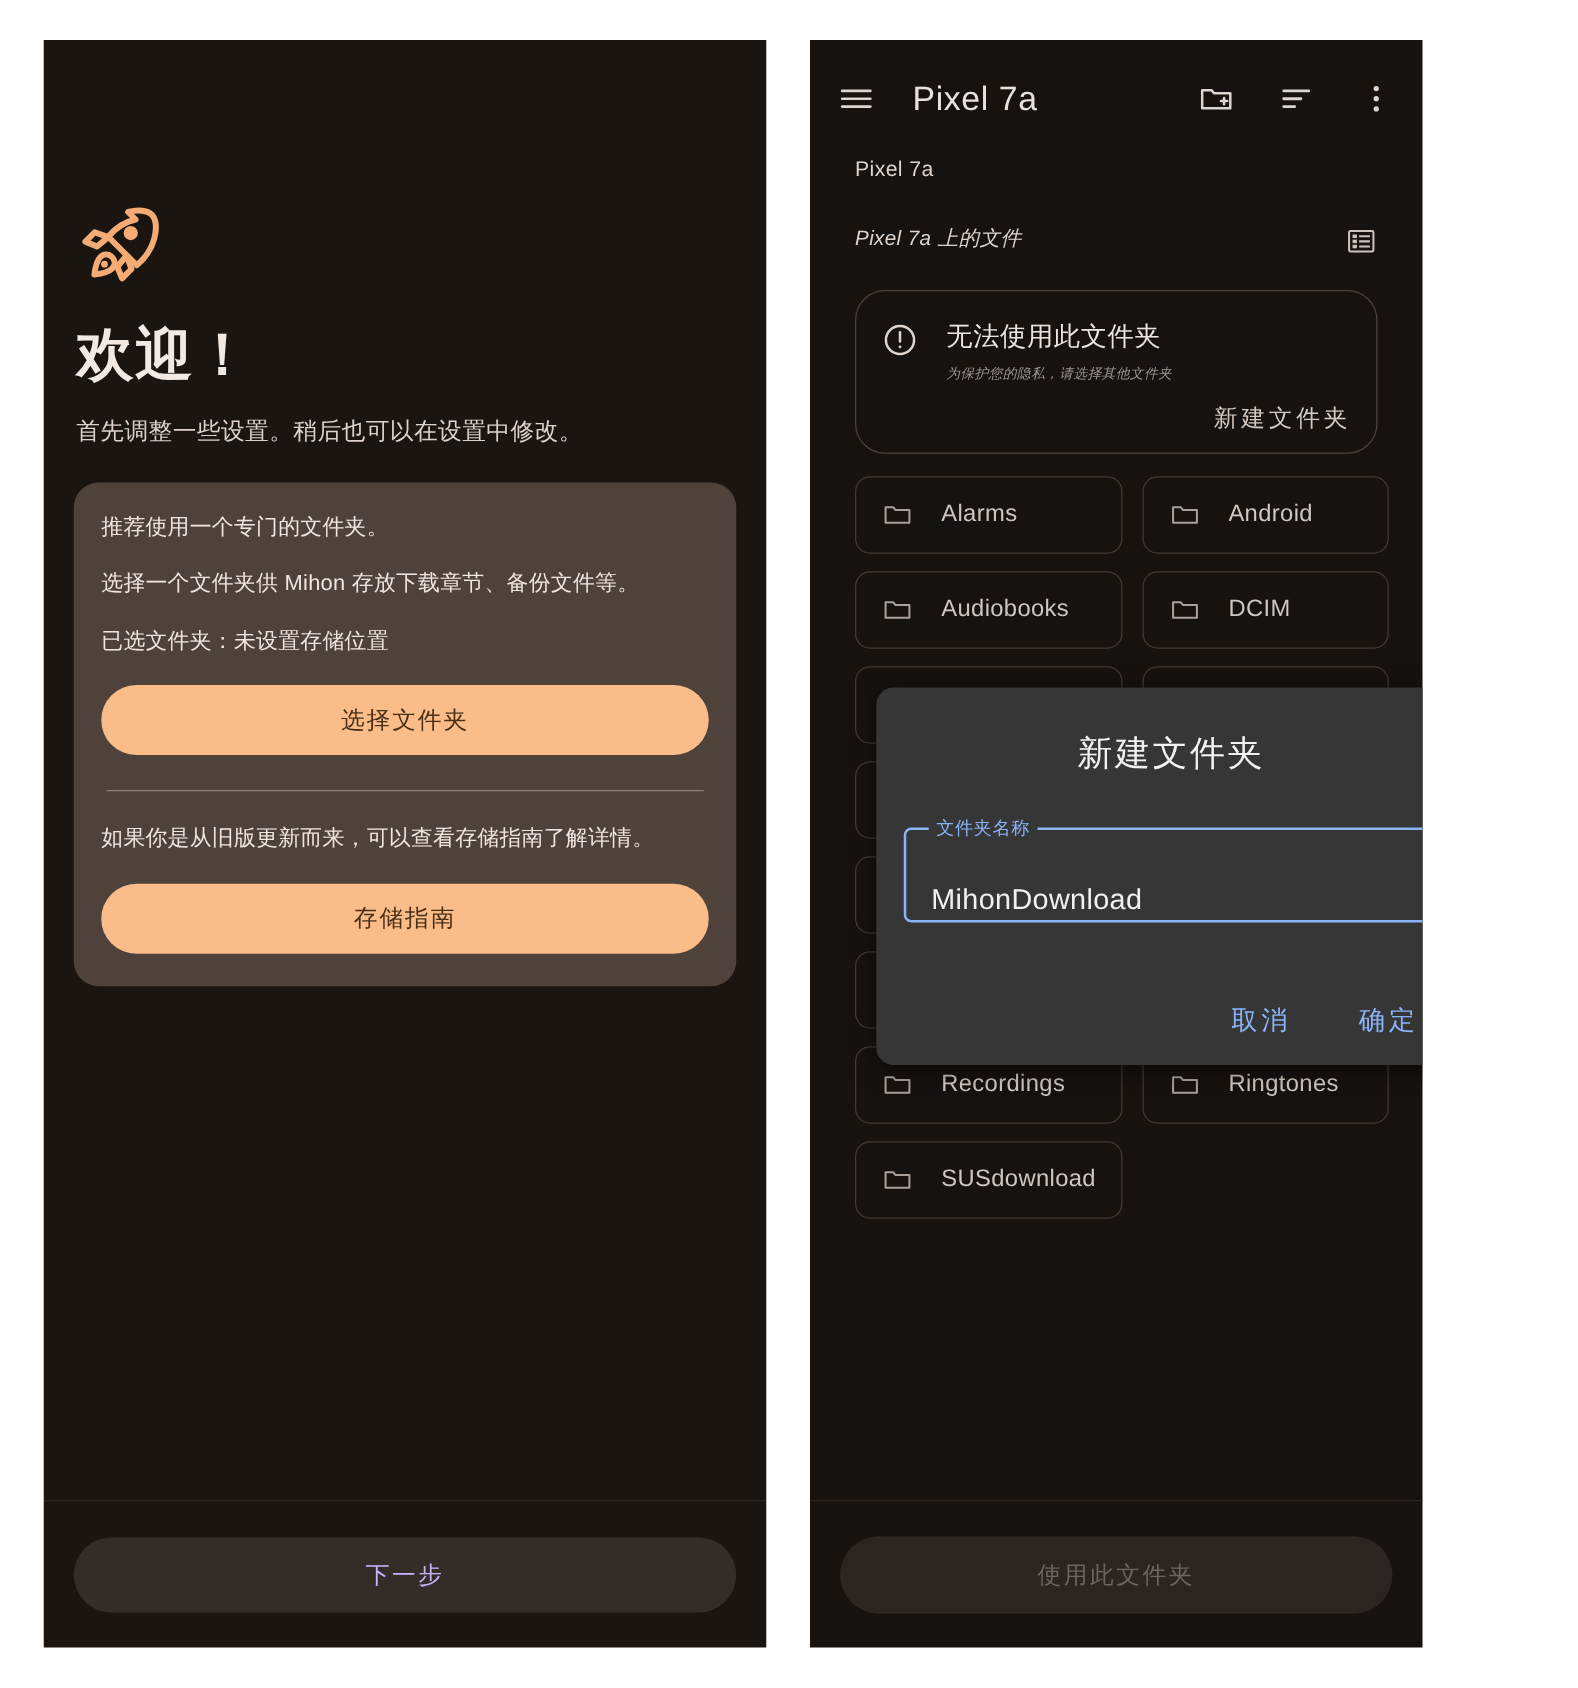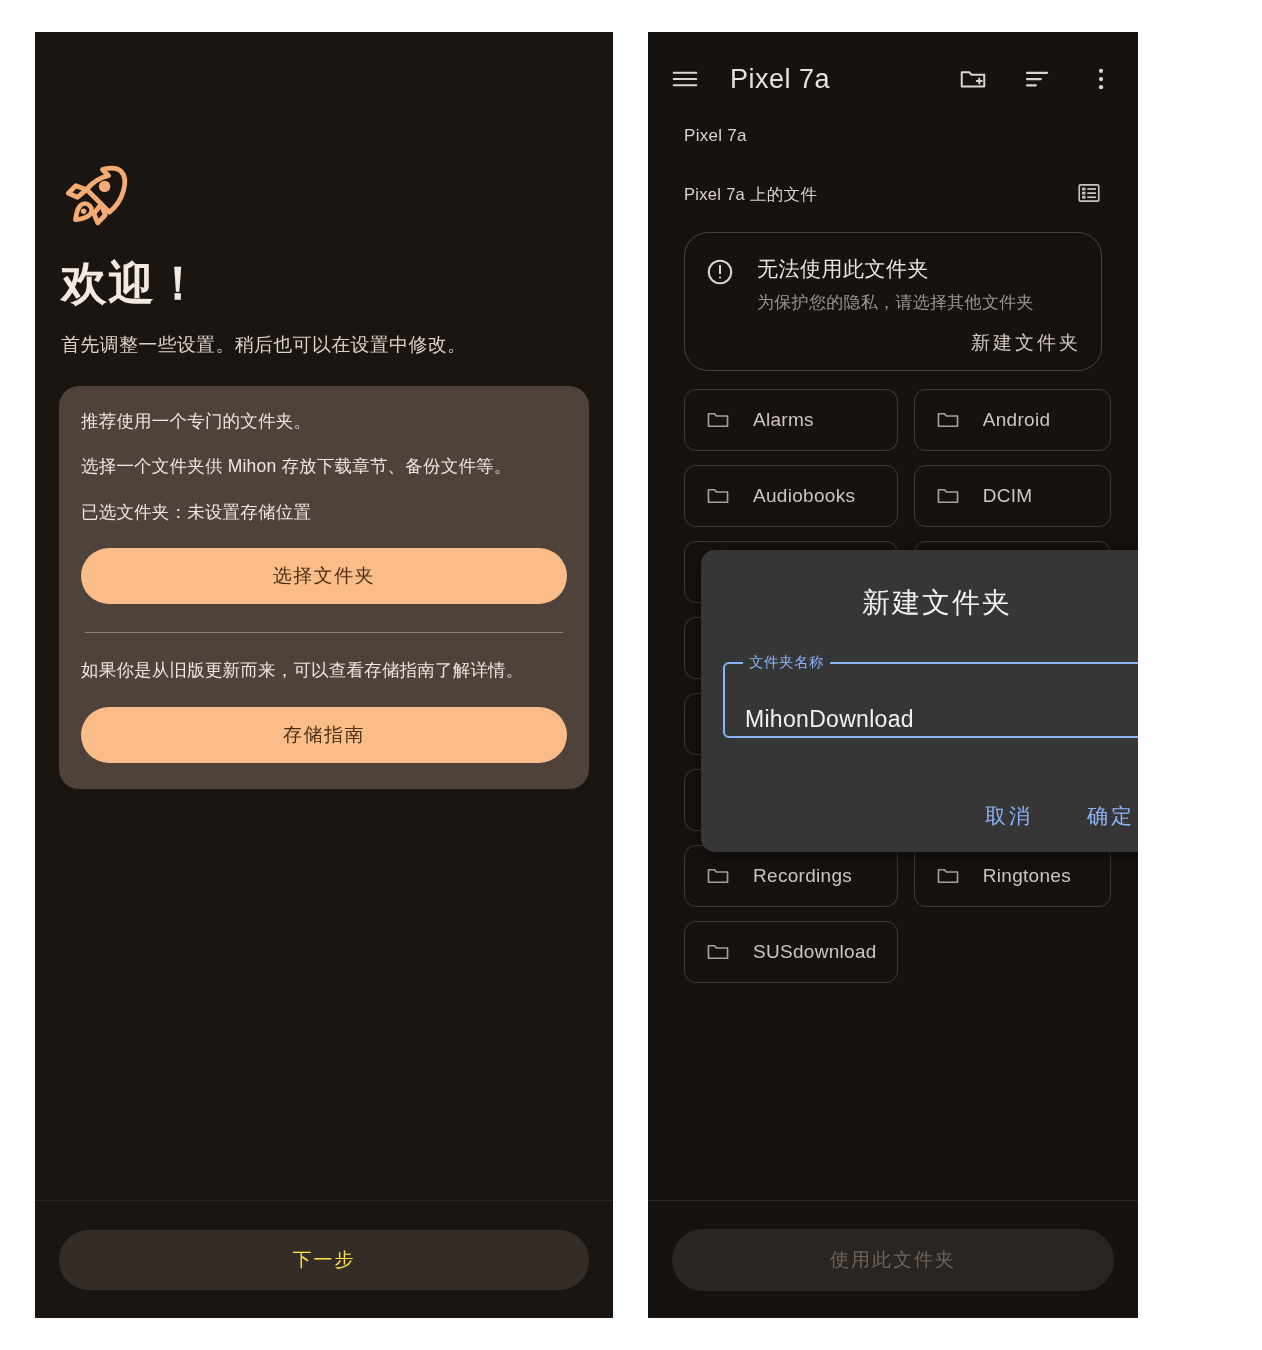--- a/index.html
+++ b/index.html
@@ -95,21 +95,21 @@
     border-top: 1px solid #2a2520;
     box-sizing: border-box;
     display: flex;
     align-items: center;
     padding: 0 24px;
   }
   .next-btn {
     width: 100%;
     border: none;
     background: #342d27;
-    color: #fde047;
+    color: #c4b5fd;
     border-radius: 100px;
     padding: 17px 0;
     font-size: 19px;
     letter-spacing: 2px;
     font-family: "Liberation Sans", sans-serif;
     cursor: pointer;
     text-align: center;
   }
 
   
@@ -134,23 +134,24 @@
   }
   .fp-appbar .ic + .ic { margin-left: 34px; }
   .fp-breadcrumb {
     color: #ded4cc;
     font-size: 17px;
     padding: 22px 36px 0 36px;
     letter-spacing: .3px;
   }
   .fp-subhead {
     display: flex;
-    align-items: flex-end;
+    align-items: flex-start;
     justify-content: space-between;
     padding: 34px 36px 0 36px;
+    font-style: italic;
   }
   .fp-subhead span.lbl {
     color: #ded4cc;
     font-size: 16.5px;
     letter-spacing: .3px;
   }
   .fp-list-area {
     position: absolute;
     left: 0; right: 0;
     top: 200px;
@@ -171,23 +172,24 @@
     flex: 0 0 auto;
     margin: 2px 22px 0 0;
   }
   .warn-title {
     color: #ece4dd;
     font-size: 21px;
     letter-spacing: .5px;
   }
   .warn-desc {
     color: #9d948d;
-    font-size: 17px;
+    font-size: 11px;
     margin-top: 8px;
     letter-spacing: .3px;
+    font-style: italic;
   }
   .warn-action {
     text-align: right;
     color: #d4c9c0;
     font-size: 19px;
     letter-spacing: 3px;
     margin-top: 16px;
     cursor: pointer;
   }
   .folder-grid {

